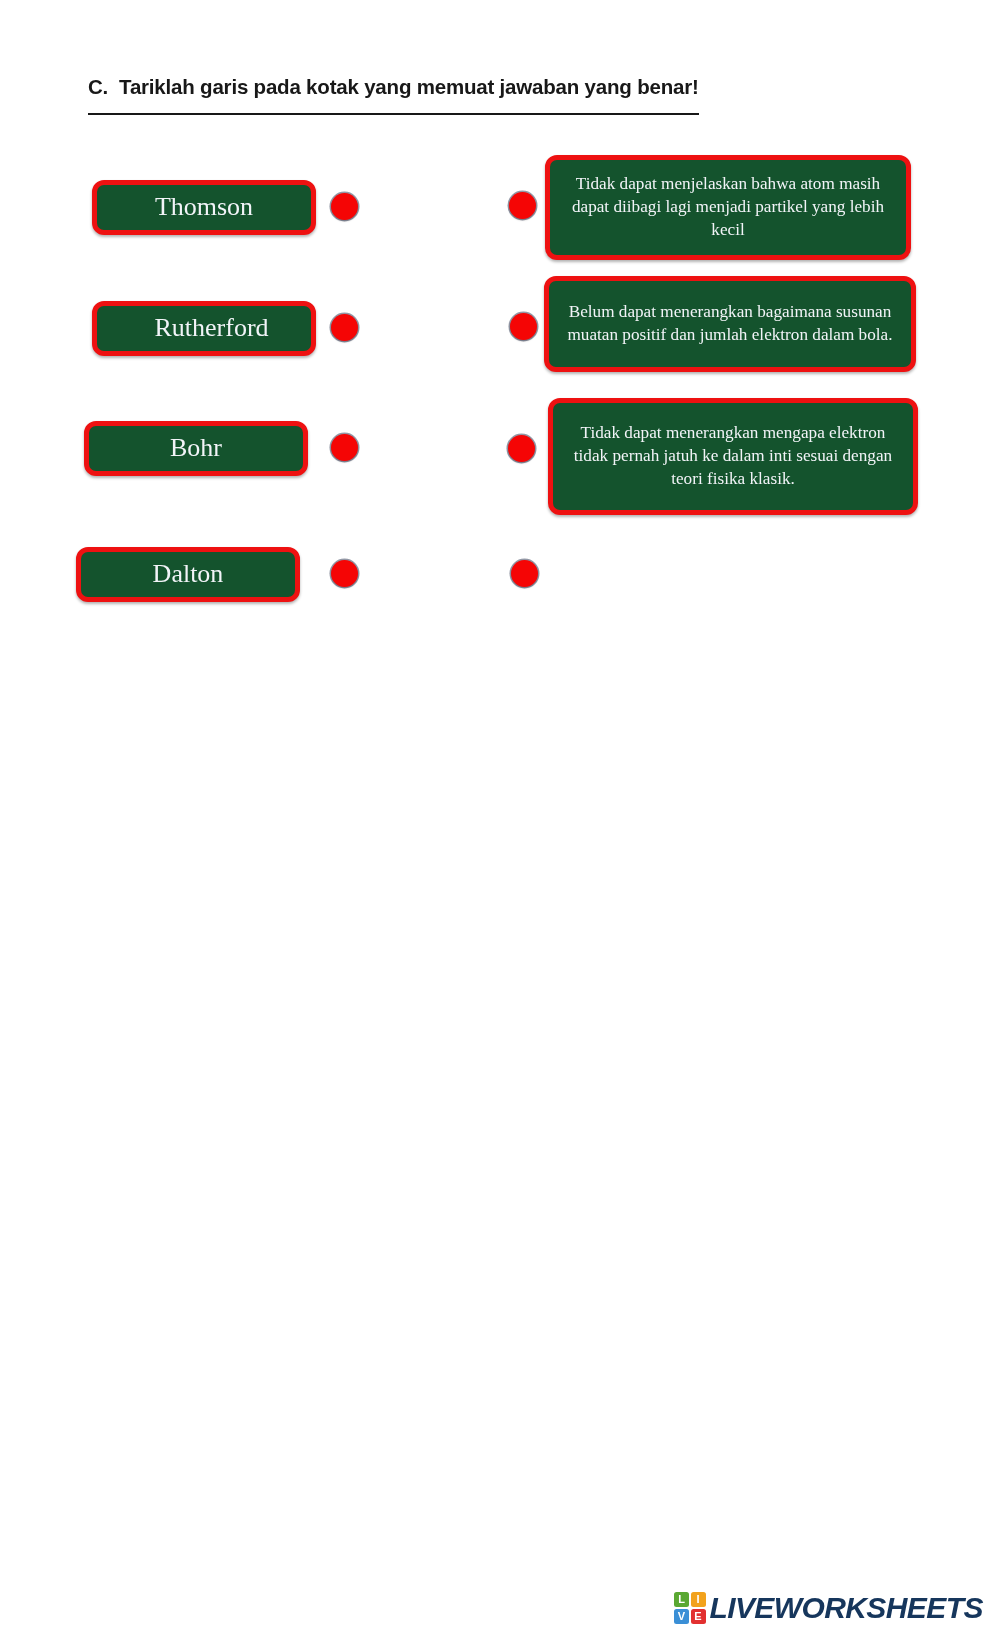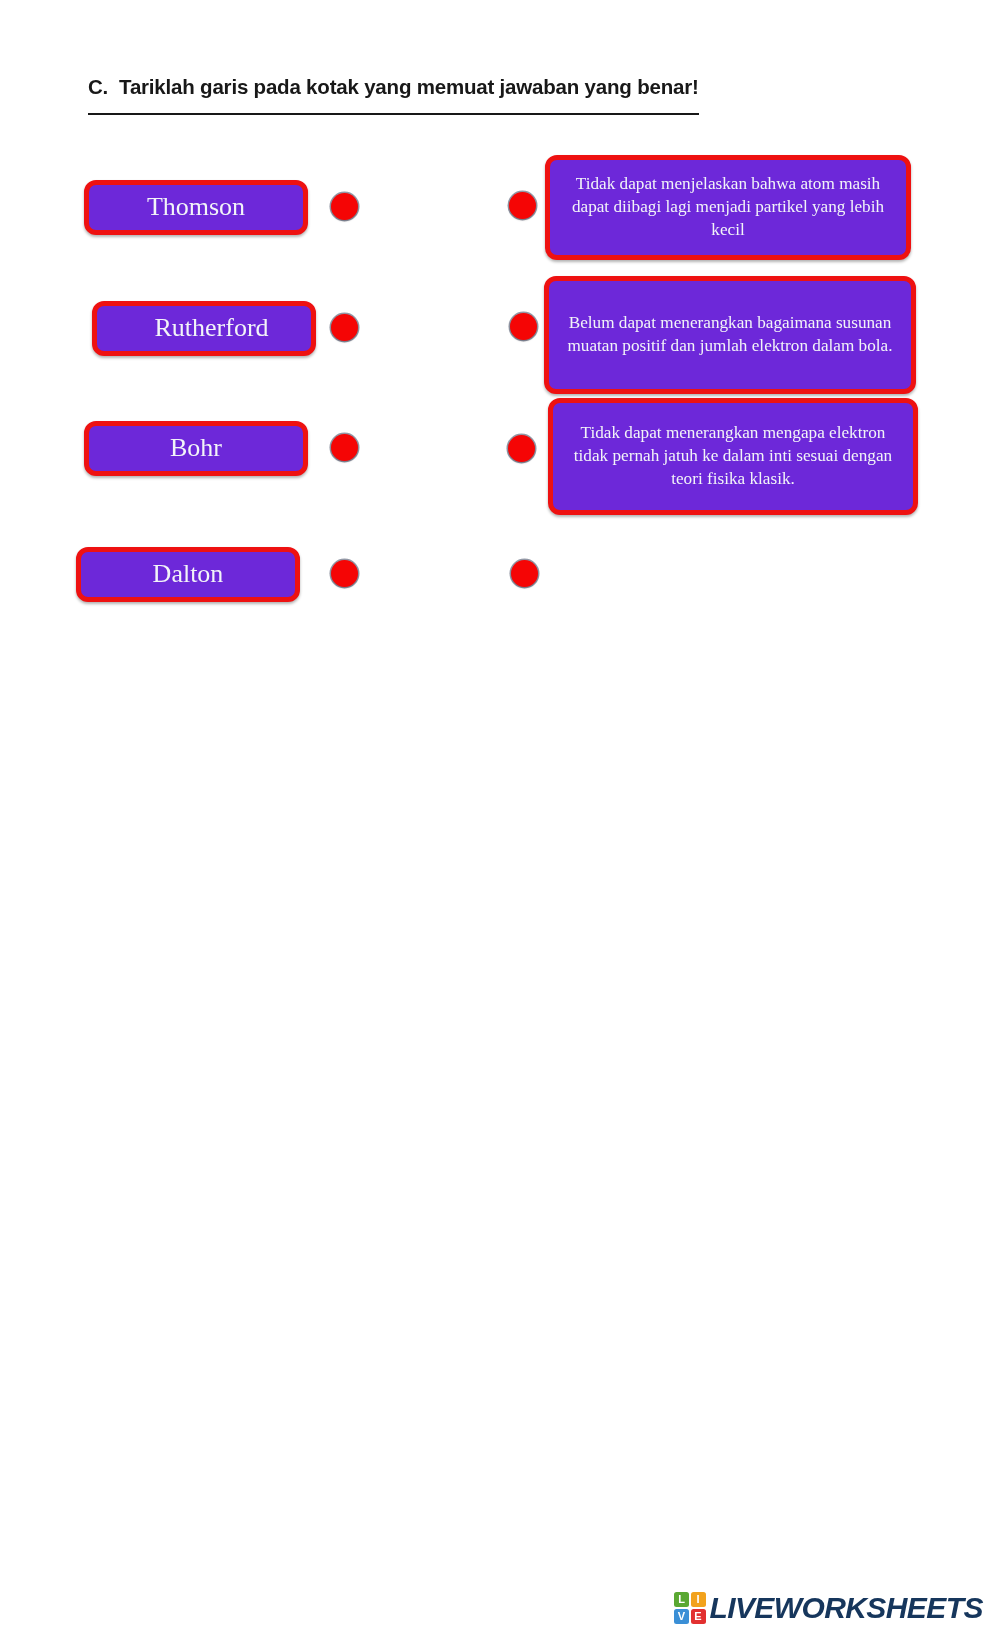--- a/index.html
+++ b/index.html
@@ -38,21 +38,21 @@
     position: absolute;
     left: 0;
     top: 0;
     width: 1000px;
     height: 700px;
   }
 
   .box {
     position: absolute;
     box-sizing: border-box;
-    background: #6d28d9;
+    background: #14532d;
     border: 5px solid #ee1111;
     border-radius: 12px;
     color: #f2f4f8;
     display: flex;
     align-items: center;
     justify-content: center;
     text-align: center;
     box-shadow: 0 2px 3px rgba(0,0,0,0.30);
   }
 
@@ -72,38 +72,38 @@
   .dot {
     position: absolute;
     width: 27px;
     height: 27px;
     border-radius: 50%;
     background: #f50505;
     box-shadow: 0 0 0 1.5px rgba(60,70,95,0.55), 0 1px 2px rgba(0,0,0,0.35);
   }
 
   
-  .lrow0 { left: 84px; top: 180px; }
+  .lrow0 { left: 92px; top: 180px; }
   .lrow1 { left: 92px; top: 301px; padding-left: 15px; }
   .lrow2 { left: 84px; top: 421px; }
   .lrow3 { left: 76px; top: 547px; }
 
   .ldot0 { left: 331px; top: 193px; }
   .ldot1 { left: 331px; top: 314px; }
   .ldot2 { left: 331px; top: 434px; }
   .ldot3 { left: 331px; top: 560px; }
 
   
   .rdot0 { left: 509px; top: 192px; }
   .rdot1 { left: 510px; top: 313px; }
   .rdot2 { left: 508px; top: 435px; }
   .rdot3 { left: 511px; top: 560px; }
 
   .rrow0 { left: 545px; top: 155px; width: 366px; height: 105px; }
-  .rrow1 { left: 544px; top: 276px; width: 372px; height: 118px; }
+  .rrow1 { left: 544px; top: 276px; width: 372px; height: 96px; }
   .rrow2 { left: 548px; top: 398px; width: 370px; height: 117px; }
   .rrow3 { left: 547px; top: 523px; width: 372px; height: 98px; }
 
   
   .footer {
     position: absolute;
     left: 674px;
     top: 1592px;
     display: flex;
     align-items: center;

